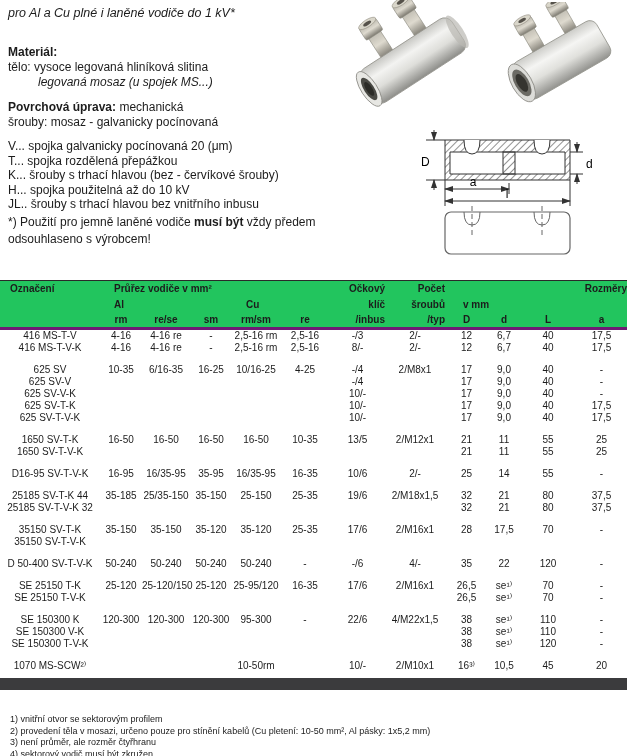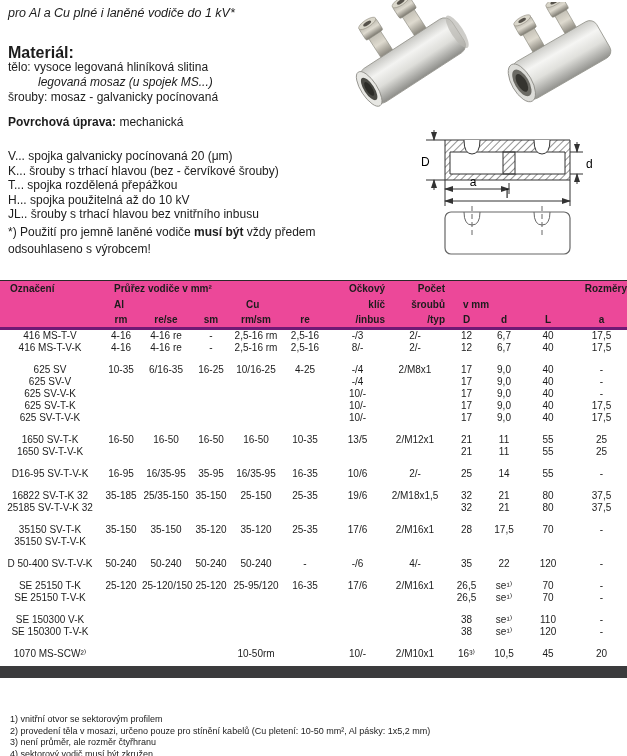--- a/index.html
+++ b/index.html
@@ -5,38 +5,38 @@
   * { margin:0; padding:0; box-sizing:border-box; }
   html,body { background:#fff; }
   body {
     width:627px; height:756px; position:relative; overflow:hidden;
     font-family:"Liberation Sans","DejaVu Sans",sans-serif; color:#1c1c1c;
   }
   .top-left { position:absolute; left:8px; top:6px; width:332px; }
   .intro { font-style:italic; font-size:12.5px; line-height:15px; margin-bottom:24px; }
   .txt { font-size:12px; line-height:15px; }
   .b { font-weight:bold; }
-  .material-label { font-weight:bold; font-size:16px; line-height:15px; }
+  .material-label { font-weight:bold; font-size:12px; line-height:15px; }
   .indent { padding-left:30px;font-style:italic; }
   .surface-line { margin-top:10px; }
-  .legend { margin-top:19px; }
+  .legend { margin-top:9px; }
   .legend div { font-size:12px; line-height:14.5px; }
   .note { margin-top:2px; font-size:12px; line-height:17px; width:330px; }
 
   .photo-left  { position:absolute; left:336px; top:0px; }
   .photo-right { position:absolute; left:486px; top:2px; }
   .diagram { position:absolute; left:420px; top:128px; }
 
   table.spec {
     position:absolute; top:280px; left:0; width:627px;
     border-collapse:collapse; table-layout:fixed; font-size:10px;
   }
   table.spec th, table.spec td { white-space:nowrap; overflow:visible; }
   thead th {
-    font-weight:bold; background:#ec4899; text-align:center;
+    font-weight:bold; background:#22c55e; text-align:center;
     height:16px; vertical-align:middle; padding:0; font-size:10px;
   }
   thead tr:first-child th { border-top:1px solid #2a2a2a; }
   thead tr:last-child  th { border-bottom:3px solid #701a75; }
   th.hl  { text-align:right; padding-left:18px; }
   th.hl2 { text-align:left; padding-left:14px; }
   th.hname { text-align:left; padding-left:10px; }
   table.spec td { height:12px; line-height:12px; text-align:center; vertical-align:middle; padding:0; }
   td.c-name { text-align:left; padding-left:10px;margin-left:24px; }
   tr.gap td { height:10px; }
@@ -46,28 +46,28 @@
   .footnotes { position:absolute; left:10px; top:714px; font-size:9px; line-height:11.5px; color:#222; }
 </style>
 </head>
 <body>
 
 <div class="top-left">
   <div class="intro">pro Al a Cu plné i laněné vodiče do 1 kV*</div>
   <div class="material-label">Materiál:</div>
   <div class="txt">tělo: vysoce legovaná hliníková slitina</div>
   <div class="txt indent">legovaná mosaz (u spojek MS...)</div>
-  <div class="txt">šrouby: mosaz - galvanicky pocínovaná</div>
   <div class="txt surface-line">
     <span class="b">Povrchová úprava:</span><span> mechanická</span>
   </div>
+  <div class="txt">šrouby: mosaz - galvanicky pocínovaná</div>
   <div class="legend">
     <div>V... spojka galvanicky pocínovaná 20 (μm)</div>
+    <div>T... spojka rozdělená přepážkou</div>
     <div>K... šrouby s trhací hlavou (bez - červíkové šrouby)</div>
-    <div>T... spojka rozdělená přepážkou</div>
     <div>H... spojka použitelná až do 10 kV</div>
     <div>JL.. šrouby s trhací hlavou bez vnitřního inbusu</div>
   </div>
   <div class="note">
     <span>*) Použití pro jemně laněné vodiče </span><span class="b">musí být</span><span> vždy předem odsouhlaseno s výrobcem!</span>
   </div>
 </div>
 
 <svg class="photo-left" width="148" height="124" viewBox="0 0 148 124">
   <defs>
@@ -382,21 +382,21 @@
         <td>2/-</td>
         <td>25</td>
         <td>14</td>
         <td>55</td>
         <td>-</td>
       </tr>
       <tr class="gap">
         <td colspan="12"></td>
       </tr>
       <tr>
-        <td class="c-name">16822 SV-T-K 32</td>
+        <td class="c-name">25185 SV-T-K 44</td>
         <td>35-185</td>
         <td>25/35-150</td>
         <td>35-150</td>
         <td>25-150</td>
         <td>25-35</td>
         <td>19/6</td>
         <td>2/M18x1,5</td>
         <td>32</td>
         <td>21</td>
         <td>80</td>
@@ -492,20 +492,34 @@
         <td></td>
         <td>26,5</td>
         <td>se¹⁾</td>
         <td>70</td>
         <td>-</td>
       </tr>
       <tr class="gap">
         <td colspan="12"></td>
       </tr>
       <tr>
+        <td class="c-name">SE 150300 K</td>
+        <td>120-300</td>
+        <td>120-300</td>
+        <td>120-300</td>
+        <td>95-300</td>
+        <td>-</td>
+        <td>22/6</td>
+        <td>4/M22x1,5</td>
+        <td>38</td>
+        <td>se¹⁾</td>
+        <td>110</td>
+        <td>-</td>
+      </tr>
+      <tr>
         <td class="c-name">SE 150300 V-K</td>
         <td></td>
         <td></td>
         <td></td>
         <td></td>
         <td></td>
         <td></td>
         <td></td>
         <td>38</td>
         <td>se¹⁾</td>

